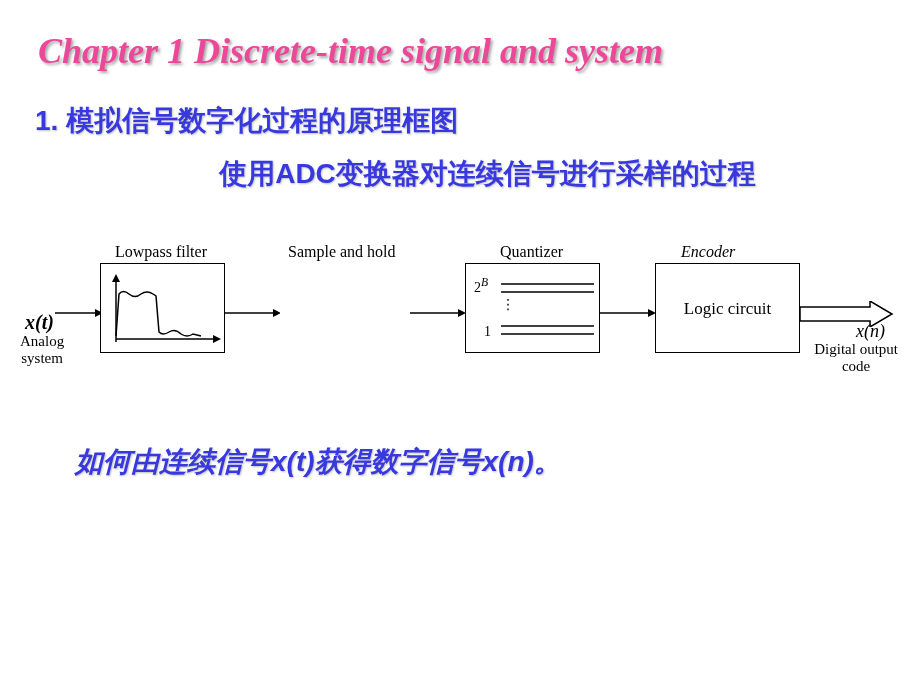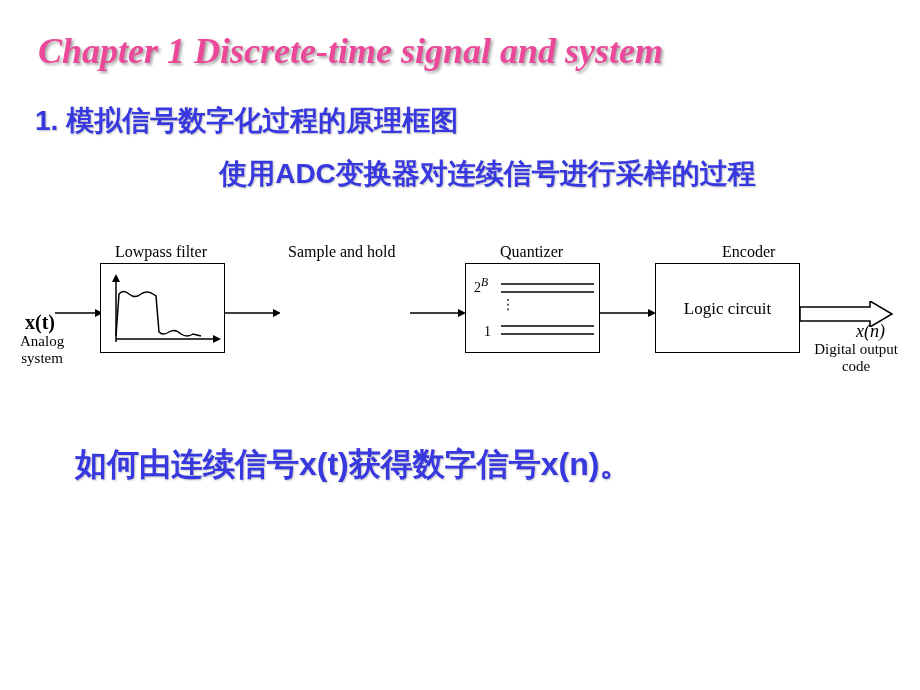--- a/index.html
+++ b/index.html
@@ -35,26 +35,27 @@
     .sub2 {
       font-size: 28px;
       font-weight: bold;
       color: #3838e0;
       padding: 10px 20px 20px 75px;
       font-family: "Microsoft YaHei", "SimHei", sans-serif;
       text-shadow: 1px 1px 2px rgba(150,150,150,0.6);
       text-align: center;
     }
     .conclusion {
-      font-size: 32px;
+      font-size: 28px;
       font-weight: bold;
       color: #3838e0;
       padding: 40px 20px 5px 75px;
       font-family: "Microsoft YaHei", "SimHei", sans-serif;
       text-shadow: 1px 1px 2px rgba(150,150,150,0.6);
+      font-style: italic;
     }
     .diagram-area {
       position: relative;
       width: 880px;
       height: 180px;
       margin-left: 20px;
       margin-top: 10px;
     }
     .diag-label {
       position: absolute;
@@ -63,20 +64,21 @@
       color: #000;
     }
     .box {
       position: absolute;
       border: 1.5px solid #000;
       background: #fff;
     }
     .input-label {
       position: absolute;
       font-family: "Times New Roman", serif;
+      font-style: italic;
       font-weight: bold;
       font-size: 20px;
       left: 5px;
       top: 88px;
     }
     .analog-label {
       position: absolute;
       font-family: "Times New Roman", serif;
       font-size: 15px;
       left: 0px;
@@ -169,21 +171,21 @@
     </svg>
     <div class="quant-label" style="left:8px; top:12px;">2<sup style="font-style:italic;">B</sup></div>
     <div class="quant-label" style="left:18px; top:60px;">1</div>
   </div>
 
   <svg style="position:absolute; left:580px; top:80px;" width="55" height="20">
     <line x1="0" y1="10" x2="48" y2="10" stroke="#000" stroke-width="1.5"></line>
     <polygon points="48,6 56,10 48,14" fill="#000"></polygon>
   </svg>
 
-  <div class="diag-label" style="left:702px; top:20px;">Encoder</div>
+  <div class="diag-label" style="left:661px; top:20px;font-style:italic;">Encoder</div>
   <div class="box" style="left:635px; top:40px; width:145px; height:90px;">
     <div class="logic-text">Logic circuit</div>
   </div>
 
   <svg style="position:absolute; left:780px; top:78px;" width="95" height="26">
     <polygon points="0,6 70,6 70,0 92,13 70,26 70,20 0,20" fill="#fff" stroke="#000" stroke-width="1.5"></polygon>
   </svg>
   <div class="output-label">x(n)</div>
   <div class="digital-label">
     <span style="white-space:pre-line; display:block;">Digital output

